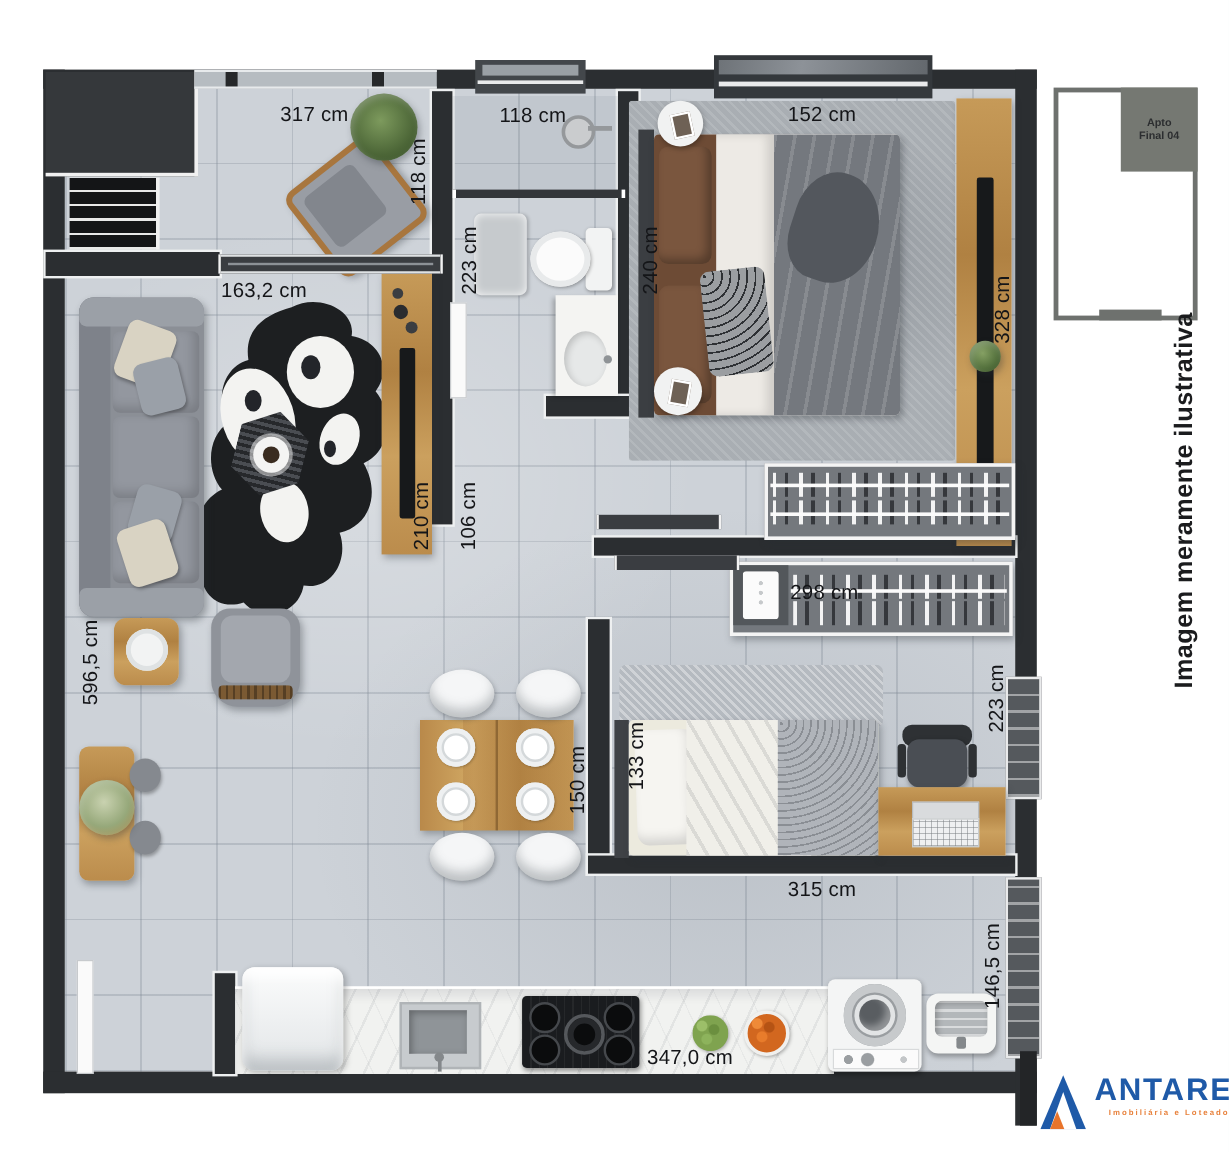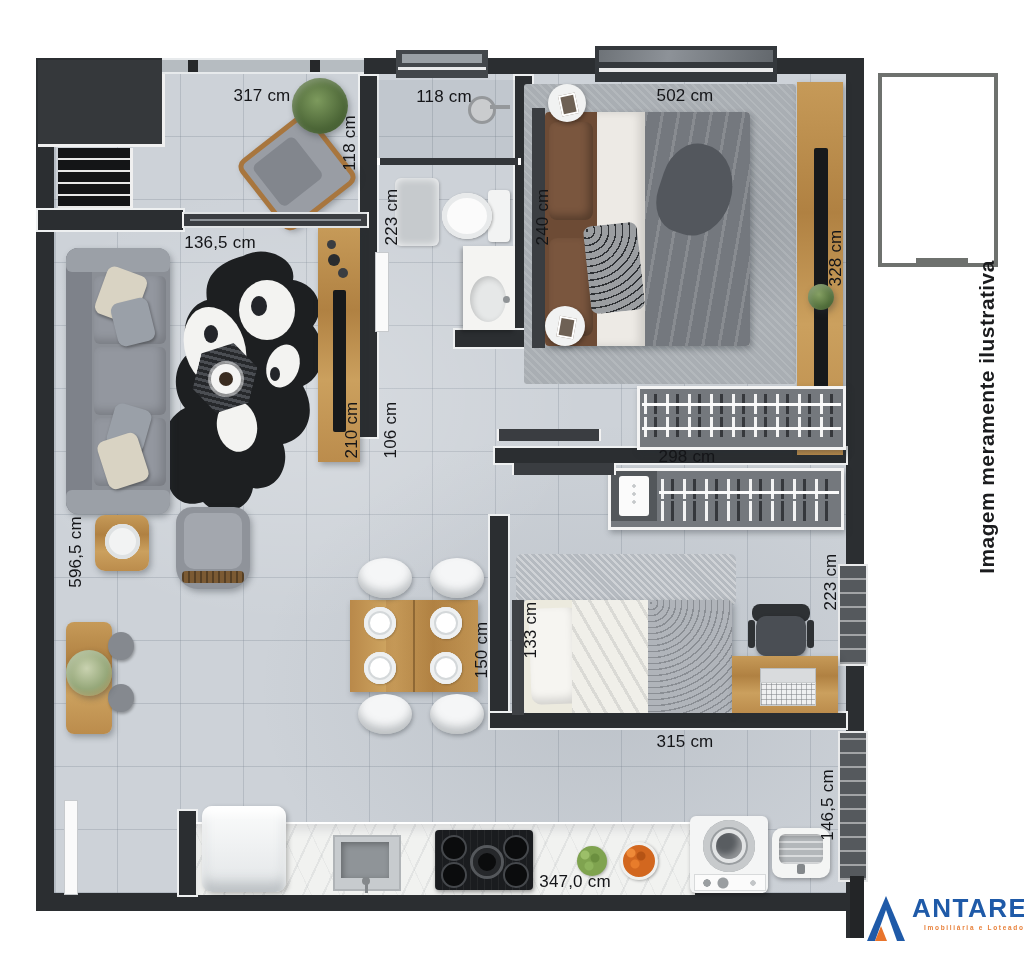--- a/index.html
+++ b/index.html
@@ -294,36 +294,40 @@
     <div class="abs" style="left:7px;top:6px;width:44px;height:30px;border-radius:6px;background:#b3b7ba;
          background-image:repeating-linear-gradient(0deg, rgba(255,255,255,.5) 0 2px, transparent 2px 7px);box-shadow:inset 2px 2px 5px rgba(0,0,0,.25);"></div>
     <div class="abs" style="left:25px;top:36px;width:8px;height:10px;background:#84888b;border-radius:2px;"></div>
   </div>
   <div class="abs" style="left:850px;top:876px;width:14px;height:62px;background:#232527;z-index:15;"></div>
 
   <span class="dim" style="left:262px;top:95px;">317 cm</span>
   <span class="dim v" style="left:349px;top:143px;">118 cm</span>
   <span class="dim" style="left:444px;top:96px;">118 cm</span>
   <span class="dim v" style="left:391px;top:217px;">223 cm</span>
-  <span class="dim" style="left:220px;top:242px;">136,5 cm</span>
-  <span class="dim" style="left:685px;top:95px;">502 cm</span>
+  <span class="dim" style="left:220px;top:242px;">163,2 cm</span>
+  <span class="dim" style="left:685px;top:95px;">152 cm</span>
   <span class="dim v" style="left:542px;top:217px;">240 cm</span>
   <span class="dim v" style="left:835px;top:258px;">328 cm</span>
   <span class="dim v" style="left:351px;top:430px;">210 cm</span>
   <span class="dim v" style="left:390px;top:430px;">106 cm</span>
-  <span class="dim" style="left:687px;top:456px;">298 cm</span>
+  <span class="dim" style="left:687px;top:494px;">298 cm</span>
   <span class="dim v" style="left:75px;top:552px;">596,5 cm</span>
   <span class="dim v" style="left:530px;top:630px;">133 cm</span>
   <span class="dim v" style="left:830px;top:582px;">223 cm</span>
   <span class="dim v" style="left:481px;top:650px;">150 cm</span>
   <span class="dim" style="left:685px;top:741px;">315 cm</span>
   <span class="dim v" style="left:827px;top:805px;">146,5 cm</span>
   <span class="dim" style="left:575px;top:881px;">347,0 cm</span>
 
   <div class="abs keyplan">
+    <div class="unit">
+      <span>Apto</span>
+      <span>Final 04</span>
+    </div>
     <div class="notch"></div>
   </div>
 
   <div class="disclaimer">Imagem meramente ilustrativa</div>
 
   <div class="logo">
     <svg width="40" height="46" viewBox="0 0 40 46">
       <polygon points="1,46 20,1 39,46" fill="#1f5aa8"></polygon>
       <polygon points="20,15 31,46 9,46" fill="#ffffff"></polygon>
       <polygon points="15,31 21,46 9,46" fill="#e8742c"></polygon>

